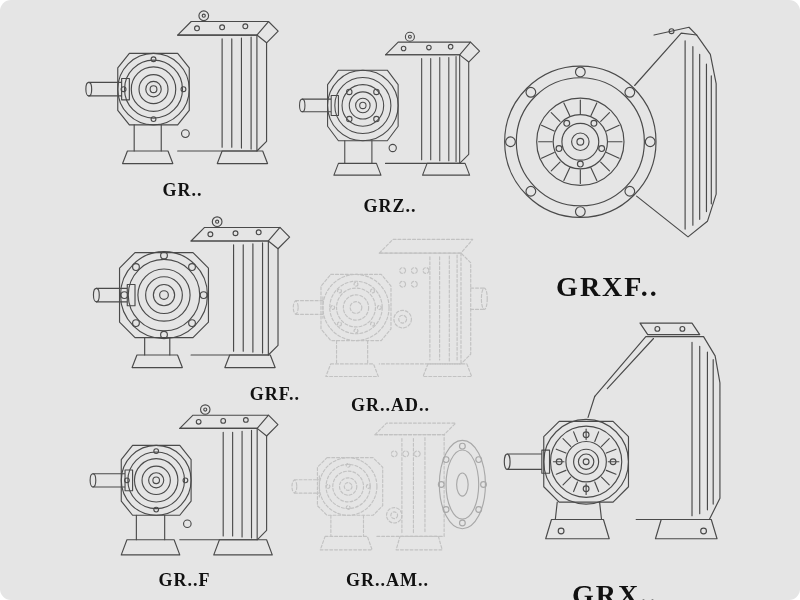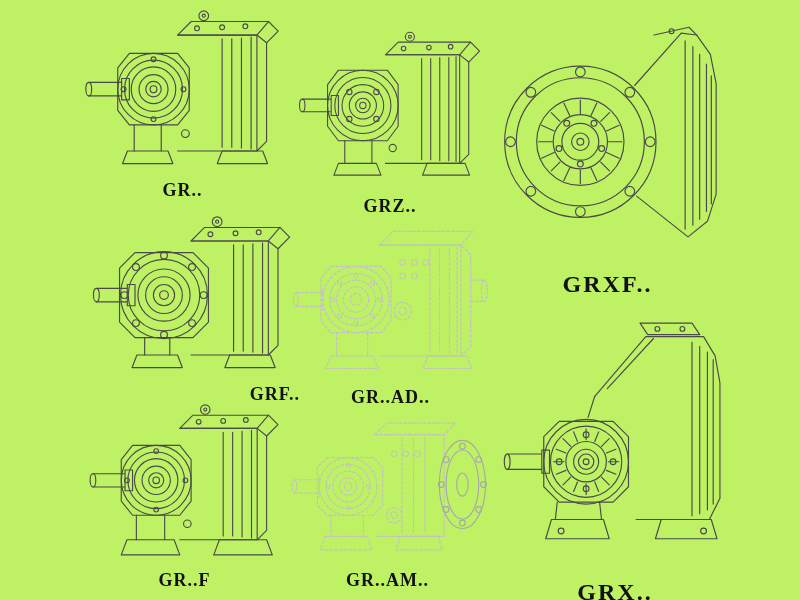--- a/index.html
+++ b/index.html
@@ -1,22 +1,22 @@
 <!DOCTYPE html>
 <html><head>
 <meta charset="utf-8">
 <style>
   html,body{margin:0;padding:0;}
   body{background:#ffffff;font-family:"Liberation Serif",serif;}
-  #stage{position:relative;width:800px;height:600px;background:#bef264;overflow:hidden;}
+  #stage{position:relative;width:800px;height:600px;background:#e5e5e5;overflow:hidden;border-radius:11px;}
   .fig{position:absolute;display:flex;flex-direction:column;align-items:center;}
   .fig svg{display:block;}
   .cap{font-family:"Liberation Serif",serif;font-weight:bold;color:#111111;
        font-size:18px;letter-spacing:1px;text-align:center;line-height:1.2;}
-  .cap.big{font-size:24px;letter-spacing:2px;}
+  .cap.big{font-size:28px;letter-spacing:2px;}
   .ink{stroke:#4a4a4a;}
   .ghost{stroke:#c2c2c2;stroke-dasharray:3 2;}
   .ghost-solid{stroke:#a8a8a8;}
   svg g{fill:none;stroke-width:1.2;stroke-linejoin:round;stroke-linecap:round;}
 </style>
 </head>
 <body>
 
 <div id="stage">
 
@@ -154,21 +154,21 @@
         <path d="M8 79 L40 79 M8 93 L40 93 M40 75 L40 97 M40 75 L48 75 L48 97 L40 97"></path>
         <ellipse cx="8" cy="86" rx="3" ry="7"></ellipse>
         <path d="M58 130 L58 148 M84 130 L84 148"></path>
         <path d="M50 148 L92 148 L97 161 L45 161 Z"></path>
         <path d="M146 148 L188 148 L193 161 L141 161 Z"></path>
       </g>
     </svg>
     <div class="cap">GRF..</div>
   </div>
 
-  <div class="fig" style="left:283px;top:212px;width:215px;align-items:center;">
+  <div class="fig" style="left:283px;top:220px;width:215px;align-items:center;">
     <svg width="215" height="175" viewBox="0 0 215 180">
       <g class="ghost">
         <path d="M96 34 L110 20 L192 20 L180 34 Z"></path>
         <path d="M96 34 L180 34 L190 44 L190 138 L180 148 L96 148"></path>
         <path d="M180 34 L180 148"></path>
         <path d="M148 38 L148 144 M158 38 L158 144 M168 37 L168 145 M176 36 L176 146"></path>
         <path d="M46 56 L98 56 L108 68 L108 112 L98 124 L46 124 L36 112 L36 68 Z"></path>
         <circle cx="72" cy="90" r="34"></circle>
           <circle cx="72" cy="90" r="27"></circle>
           <circle cx="72" cy="90" r="20"></circle>

